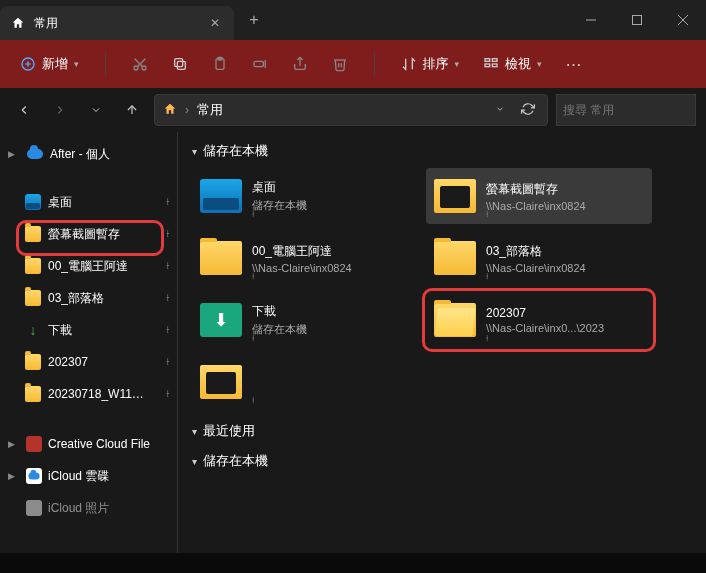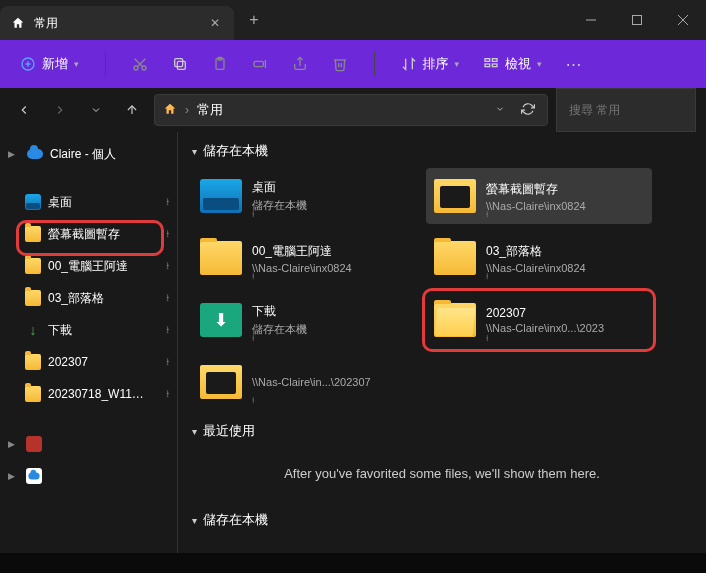--- a/index.html
+++ b/index.html
@@ -8,34 +8,34 @@
 .titlebar { height: 40px; background: #202020; display: flex; align-items: stretch; }
 .tab { width: 234px; background: #2c2c2c; border-radius: 8px 8px 0 0; margin-top: 6px; display: flex; align-items: center; padding: 0 10px; gap: 8px; }
 .tab-home-icon { width:16px; height:16px; display:flex; align-items:center; justify-content:center; }
 .tab-title { font-size: 12px; flex: 1; }
 .tab-close { color: #aaa; padding: 0 4px; }
 .newtab { width: 40px; display: flex; align-items: center; justify-content: center; color: #aaa; font-size: 16px; }
 .titlebar-spacer { flex: 1; }
 .win-controls { display: flex; }
 .win-btn { width: 46px; display: flex; align-items: center; justify-content: center; color: #aaa; }
 
-.toolbar { height: 48px; background: #6d28d9; display: flex; align-items: center; padding: 0 12px; gap: 8px; }
+.toolbar { height: 48px; background: #7f1d1d; display: flex; align-items: center; padding: 0 12px; gap: 8px; }
 .toolbar-divider { width: 1px; height: 24px; background: #444; margin: 0 10px; }
 .tb-btn { display: flex; align-items: center; gap: 6px; padding: 6px 8px; color: #57a6ff; border-radius: 4px; }
 .tb-btn.grey { color: #aaa; }
 .tb-icon { width: 16px; height: 16px; display:flex; align-items:center; justify-content:center; }
 .tb-label { font-size: 13px; color: #fff; }
 
 .navbar { height: 44px; background: #191919; display: flex; align-items: center; padding: 0 10px; gap: 8px; }
 .nav-btn { width: 28px; height: 28px; display: flex; align-items: center; justify-content: center; color: #ccc; }
 .addressbar { flex: 1; height: 32px; background: #2c2c2c; border: 1px solid #3a3a3a; border-radius: 4px; display: flex; align-items: center; padding: 0 8px; gap: 8px; }
 .addr-home { color: #fff; }
 .addr-text { flex: 1; font-size: 13px; color: #fff; }
 .addr-btn { color: #ccc; padding: 0 4px; }
-.searchbox { width: 140px; height: 44px; background: #2c2c2c; border: 1px solid #3a3a3a; border-radius: 0; display: flex; align-items: center; padding: 0 12px; gap: 8px; }
+.searchbox { width: 140px; height: 32px; background: #2c2c2c; border: 1px solid #3a3a3a; border-radius: 0; display: flex; align-items: center; padding: 0 6px; gap: 8px; }
 .searchbox input { background: transparent; border: none; outline: none; color: #fff; font-size: 12px; flex: 1; }
 
 .body-area { display: flex; height: 421px; background: #191919; }
 .sidebar { width: 178px; border-right: 1px solid #333; overflow: hidden; padding-top: 6px; }
 .tree-item { height: 32px; display: flex; align-items: center; padding-left: 8px; gap: 6px; font-size: 12px; position: relative; }
 .tree-item .chev { width: 12px; color: #888; font-size: 9px; }
 .tree-item .icon { width: 18px; height:18px; display:flex; align-items:center; justify-content:center; }
 .tree-item .label { flex: 1; overflow: hidden; text-overflow: ellipsis; white-space: nowrap; }
 .tree-item .pin { color: #888; font-size: 10px; margin-right: 8px; }
 .tree-item.sub { padding-left: 24px; }
@@ -244,21 +244,21 @@
 </div>
 
 <div class="body-area">
 
   <div class="sidebar">
     <div class="tree-item">
       <span class="chev">▶</span>
       <span class="icon">
           <span class="cloud-icon"></span>
         </span>
-      <span class="label">Claire - 個人</span>
+      <span class="label">After - 個人</span>
     </div>
     <div style="height:16px;"></div>
 
     <div id="sidebar-quick">
         <div class="tree-item sub">
     <span class="icon">
             <div class="desktop-icon" style="width:16px;height:16px;"></div>
           </span>
     <span class="label">桌面</span>
     <span class="pin">⟊</span>
@@ -305,26 +305,33 @@
     <span class="label">20230718_W11…</span>
     <span class="pin">⟊</span>
         </div>
       </div>
 
     <div style="height:18px;"></div>
 
     <div class="tree-item">
       <span class="chev">▶</span>
       <span class="icon" style="background:#b5332a;border-radius:3px;width:16px;height:16px;"></span>
+      <span class="label">Creative Cloud File</span>
     </div>
     <div class="tree-item">
       <span class="chev">▶</span>
       <span class="icon" style="background:#fff;border-radius:3px;width:16px;height:16px;display:flex;align-items:center;justify-content:center;">
           <span class="cloud-icon" style="transform:scale(.7);"></span>
         </span>
+      <span class="label">iCloud 雲碟</span>
+    </div>
+    <div class="tree-item" style="opacity:.5;">
+      <span class="chev"></span>
+      <span class="icon" style="background:#fff;border-radius:3px;width:16px;height:16px;"></span>
+      <span class="label">iCloud 照片</span>
     </div>
 
     <div class="highlight-red" style="left:16px; top:220px; width:148px; height:36px;"></div>
   </div>
 
   <div class="content">
     <div class="section">
       <div class="section-header">
         <span class="chev">▾</span>
         <span>儲存在本機</span>
@@ -389,33 +396,31 @@
       <div class="path">\\Nas-Claire\inx0...\2023</div>
     </div>
     <span class="pin-small">⟊</span>
     <div class="highlight-red" style="left:-4px;top:-4px;right:-4px;bottom:-4px;"></div>
           </div>
           <div class="grid-item">
     <div class="big-icon">
               <div class="screenshot-icon"></div>
             </div>
     <div class="text">
-      <div class="path">\\Nas-Claire\in...\202307</div>
     </div>
     <span class="pin-small">⟊</span>
     </div>
         </div>
     </div>
 
     <div class="section">
       <div class="section-header">
         <span class="chev">▾</span>
         <span>最近使用</span>
       </div>
-      <div class="empty-msg">After you've favorited some files, we'll show them here.</div>
     </div>
 
     <div class="section">
       <div class="section-header">
         <span class="chev">▾</span>
         <span>儲存在本機</span>
       </div>
     </div>
   </div>
 </div>

